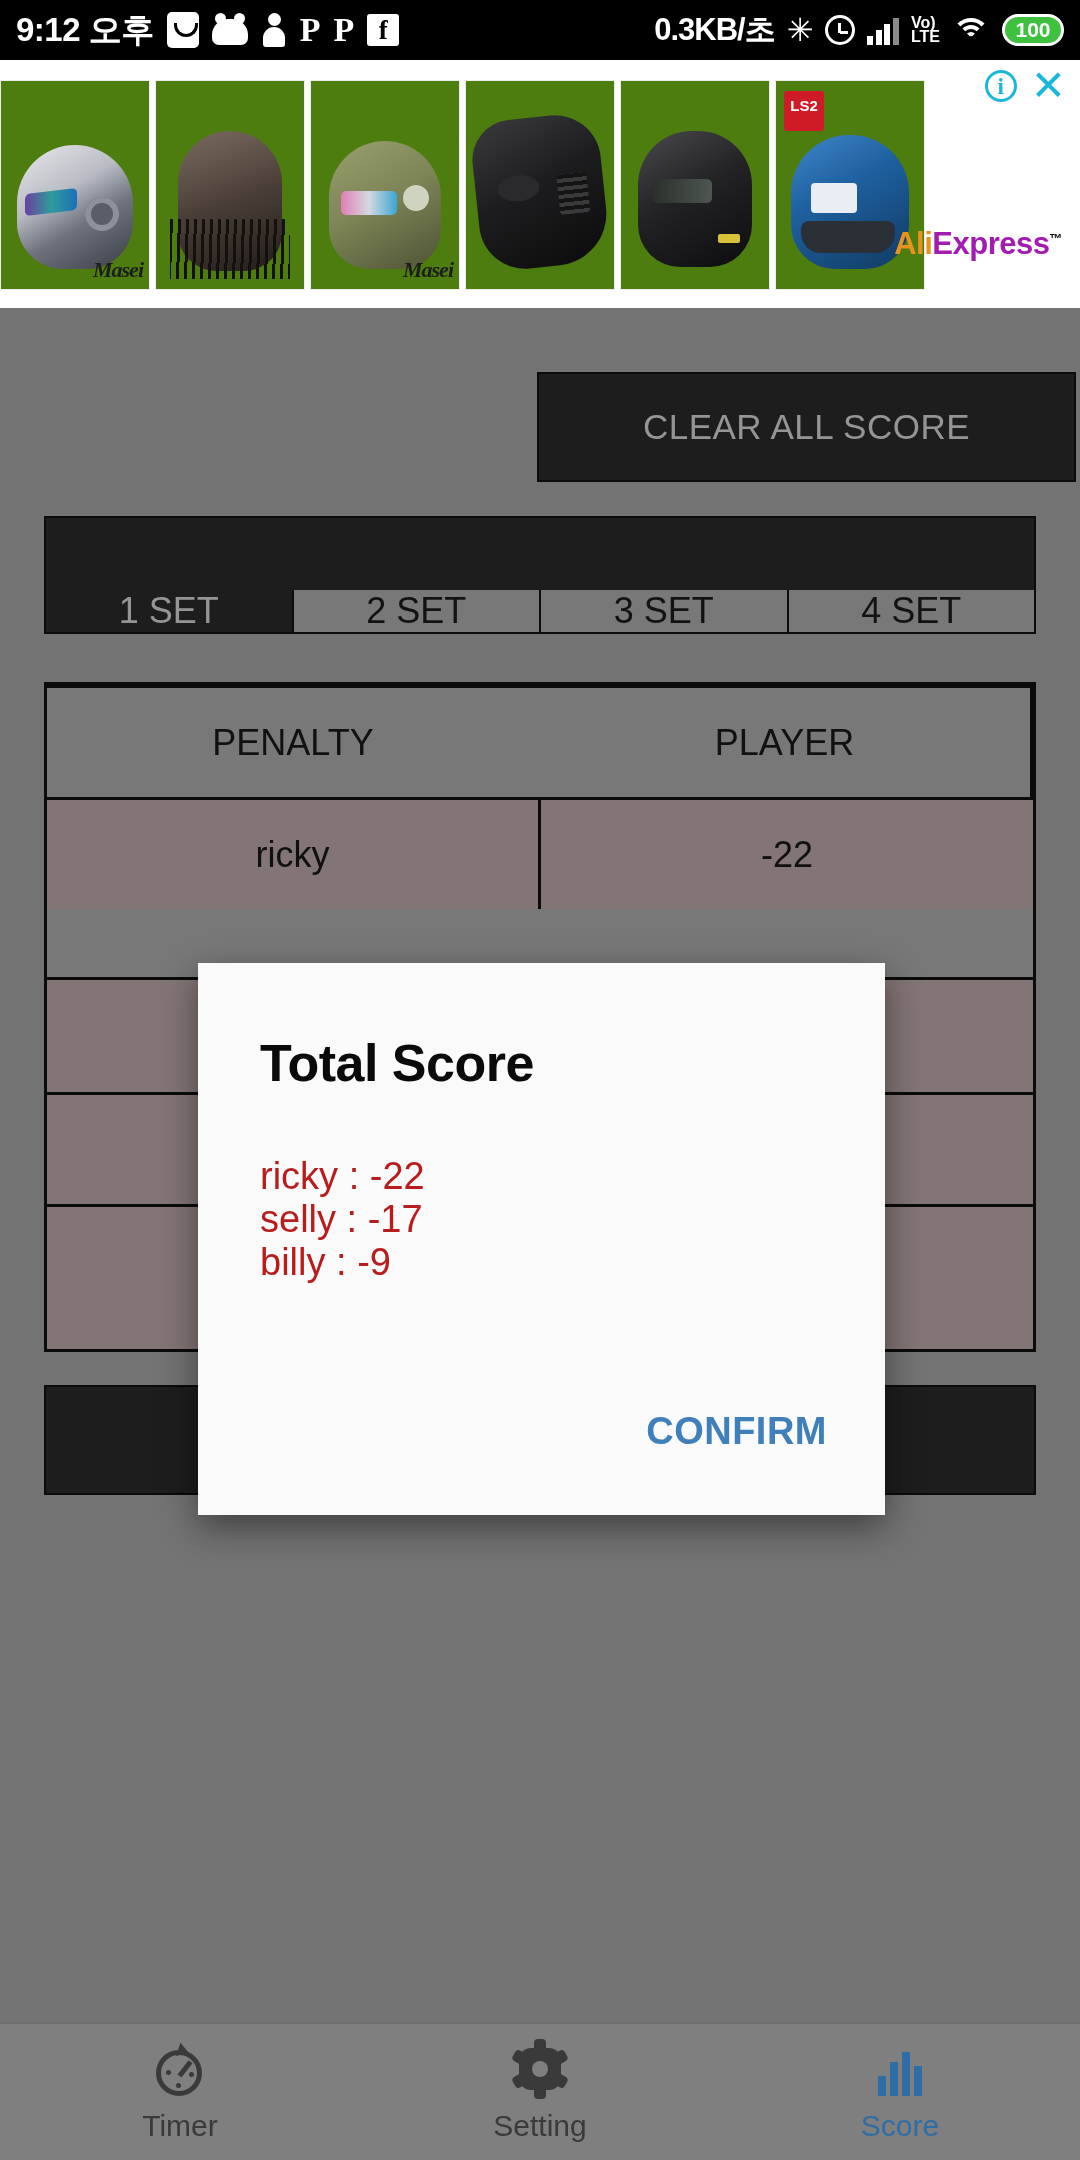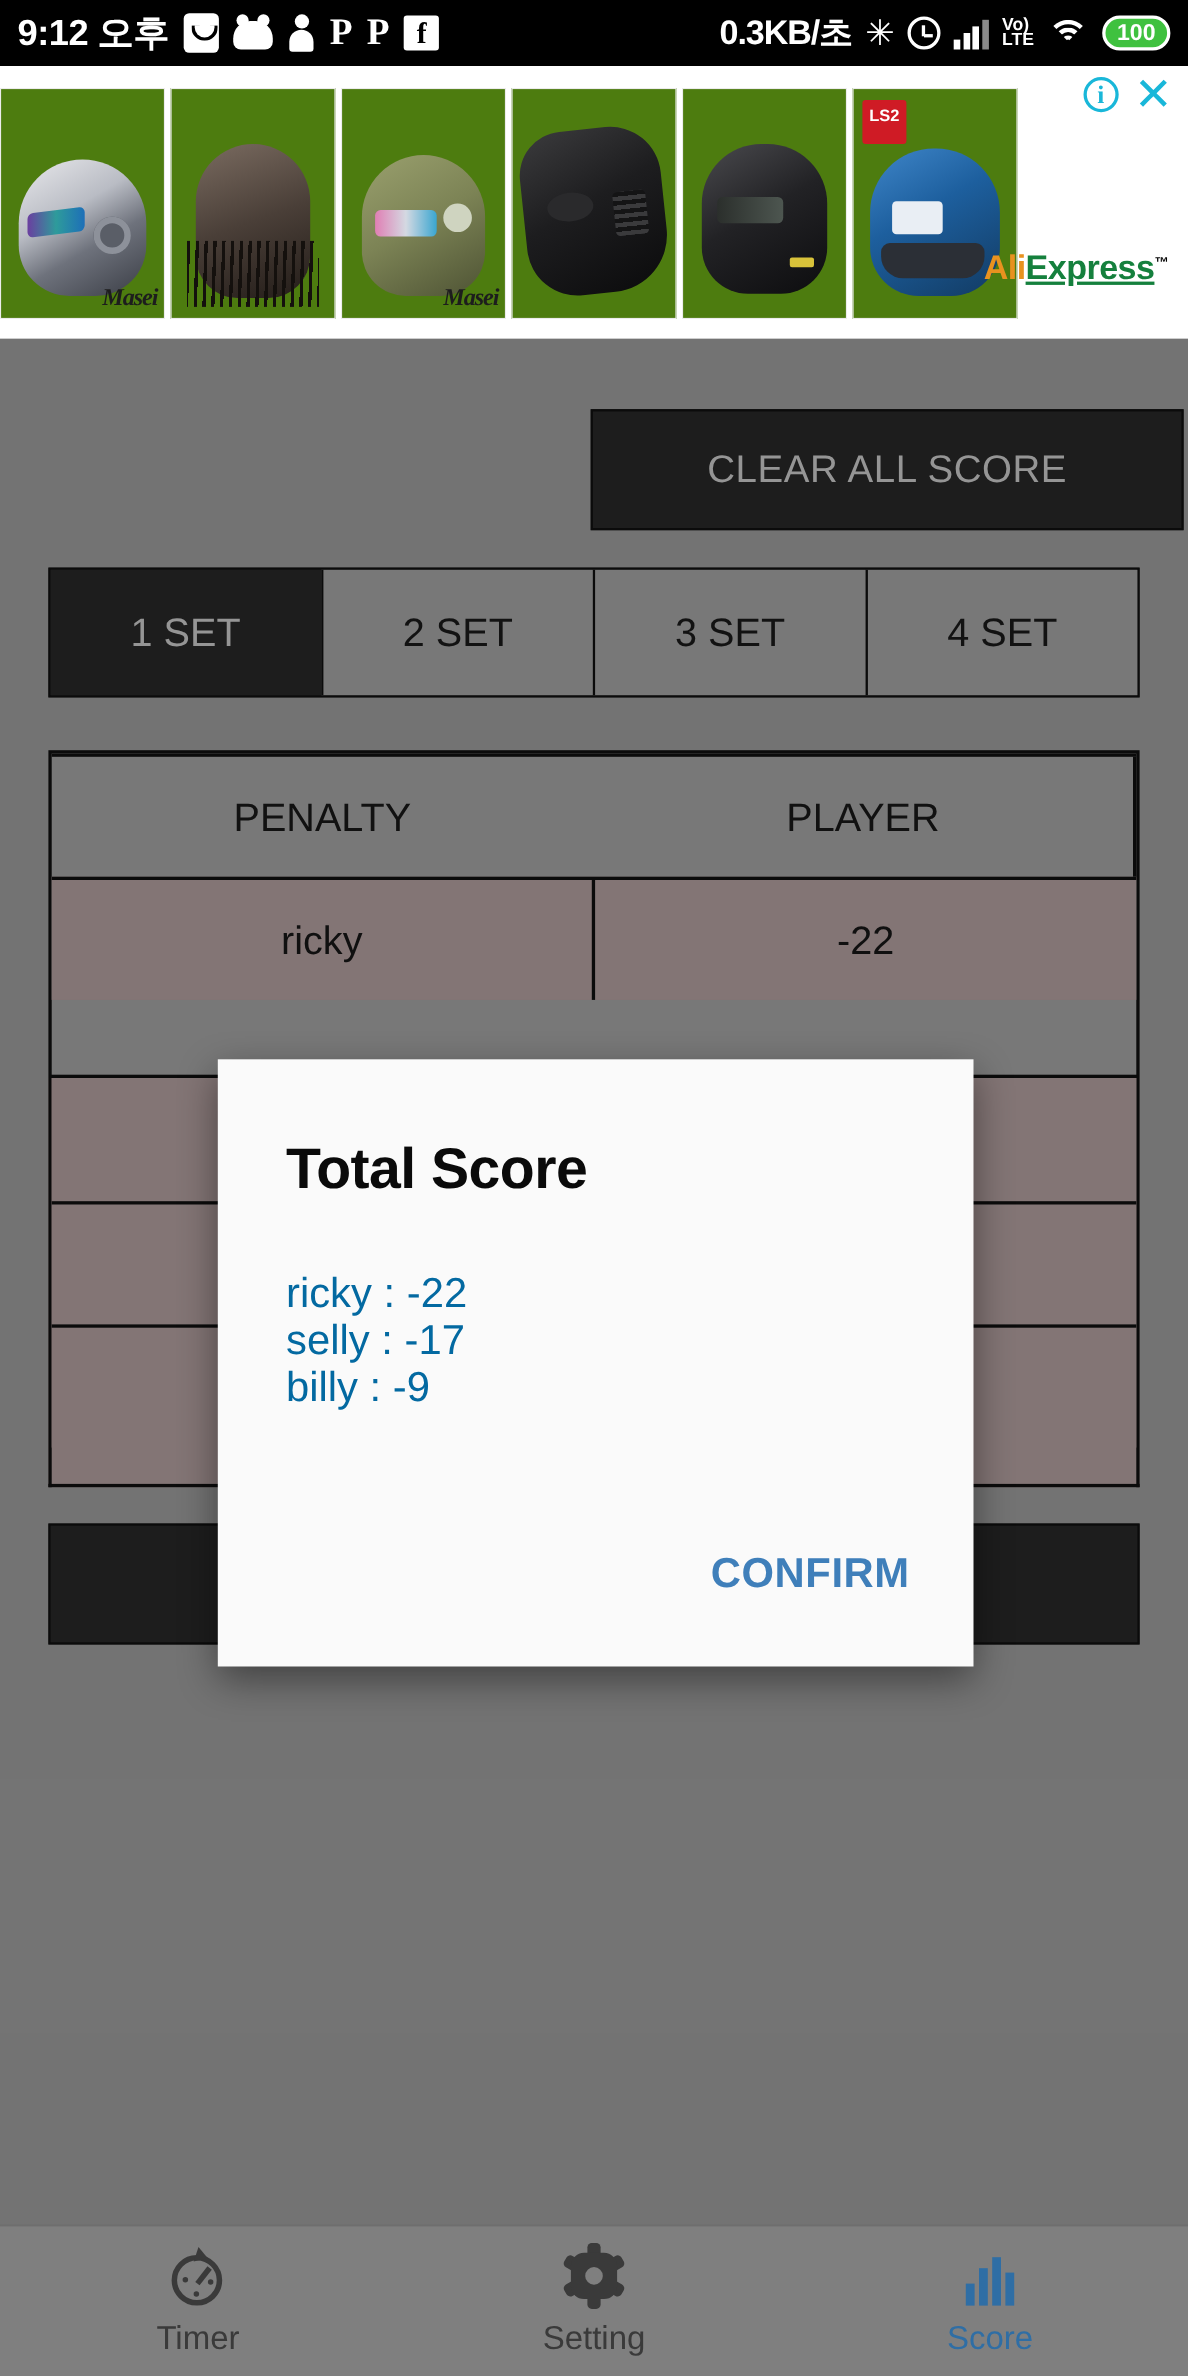--- a/index.html
+++ b/index.html
@@ -171,39 +171,39 @@
     width: 32px; height: 32px; border: 3px solid #19b7d9; border-radius: 50%;
     color: #19b7d9; font-size: 23px; font-weight: bold; line-height: 27px;
     text-align: center; font-family: "Liberation Serif", serif;
   }
   .ad-close { color: #19b7d9; font-size: 42px; line-height: 32px; font-weight: 300; }
   #ad-advertiser {
     position: absolute; right: 18px; top: 166px;
     font-size: 31px; font-weight: bold; letter-spacing: -0.5px;
   }
   #ad-advertiser .t1 { color: #e8921f; }
-  #ad-advertiser .t2 { color: #15803d; text-decoration: underline; }
+  #ad-advertiser .t2 { color: #a21caf; }
   #ad-advertiser sup { font-size: 13px; }
 
   
   #app-body {
     position: absolute; top: 308px; left: 0; width: 1080px; height: 1714px;
     background: #7a7a7a;
   }
 
   #clear-all-score {
     position: absolute; left: 537px; top: 64px; width: 539px; height: 110px;
     background: #1f1f1f; border: 2px solid #0c0c0c;
     color: #9e9e9e; font-size: 35px; letter-spacing: 0.5px;
     display: flex; align-items: center; justify-content: center;
   }
 
   #set-tabs {
     position: absolute; left: 44px; top: 208px; width: 992px; height: 118px;
-    display: flex; background: #1f1f1f; border: 2px solid #0c0c0c;
+    display: flex; background: #1f1f1f; border: 2px solid #0c0c0c; align-items: flex-end;
   }
   .set-tab {
     flex: 1; display: flex; align-items: center; justify-content: center;
     font-size: 36px; color: #141414; background: #7f7f7f;
     border-left: 2px solid #0c0c0c;
   }
   .set-tab:first-child { border-left: none; }
   .set-tab.active { background: #1f1f1f; color: #9e9e9e; }
 
   #score-table {
@@ -248,21 +248,21 @@
     position: absolute; left: 198px; top: 963px; width: 687px; height: 552px;
     background: #fafafa;
     box-shadow: 0 12px 34px rgba(0,0,0,0.45);
     padding: 0 62px;
   }
   #dialog-title {
     font-size: 52px; font-weight: bold; color: #0a0a0a;
     padding-top: 70px; letter-spacing: -0.5px;
   }
   #dialog-scores {
-    margin-top: 62px; font-size: 38px; color: #0369a1; line-height: 43px;
+    margin-top: 62px; font-size: 38px; color: #b91c1c; line-height: 43px;
   }
   #dialog-scores div { white-space: pre; }
   #dialog-confirm {
     position: absolute; right: 58px; bottom: 62px;
     color: #3f7fba; font-size: 38px; font-weight: bold; letter-spacing: 0.5px;
   }
 
   
   #bottom-nav {
     position: absolute; left: 0; top: 2022px; width: 1080px; height: 138px;

